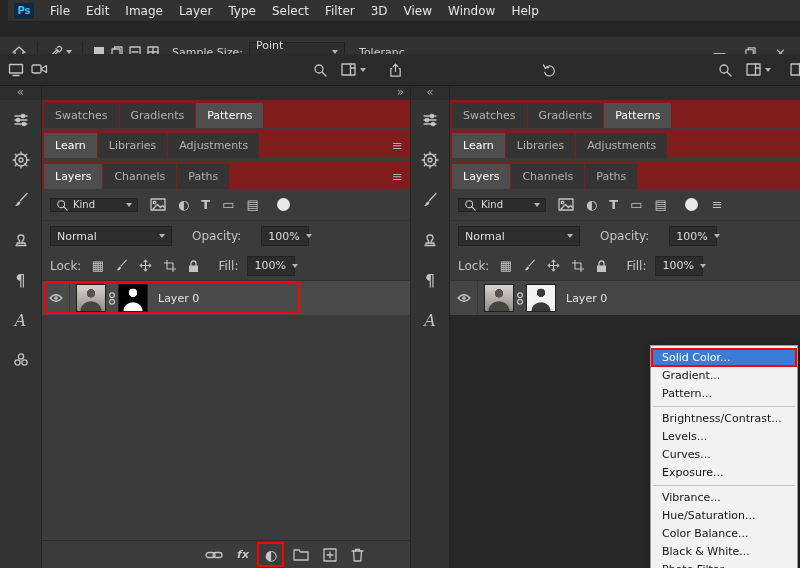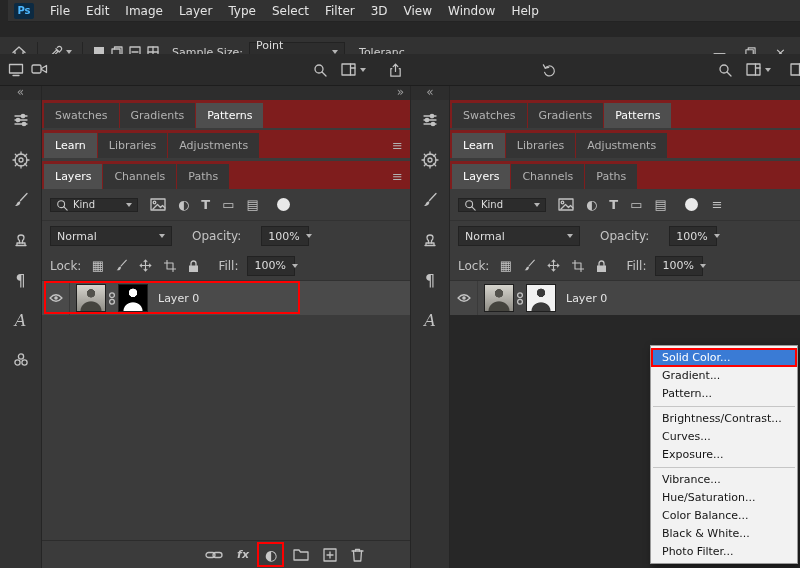--- a/index.html
+++ b/index.html
@@ -552,20 +552,21 @@
     </div>
     <div class="empty"></div>
   </div>
 
   <div class="context-menu">
     <div class="mi highlight">Solid Color...</div>
     <div class="mi">Gradient...</div>
     <div class="mi">Pattern...</div>
     <div class="menu-sep"></div>
     <div class="mi">Brightness/Contrast...</div>
+    <div class="mi">Levels...</div>
     <div class="mi">Curves...</div>
     <div class="mi">Exposure...</div>
     <div class="menu-sep"></div>
     <div class="mi">Vibrance...</div>
     <div class="mi">Hue/Saturation...</div>
     <div class="mi">Color Balance...</div>
     <div class="mi">Black &amp; White...</div>
     <div class="mi">Photo Filter...</div>
   </div>
 

